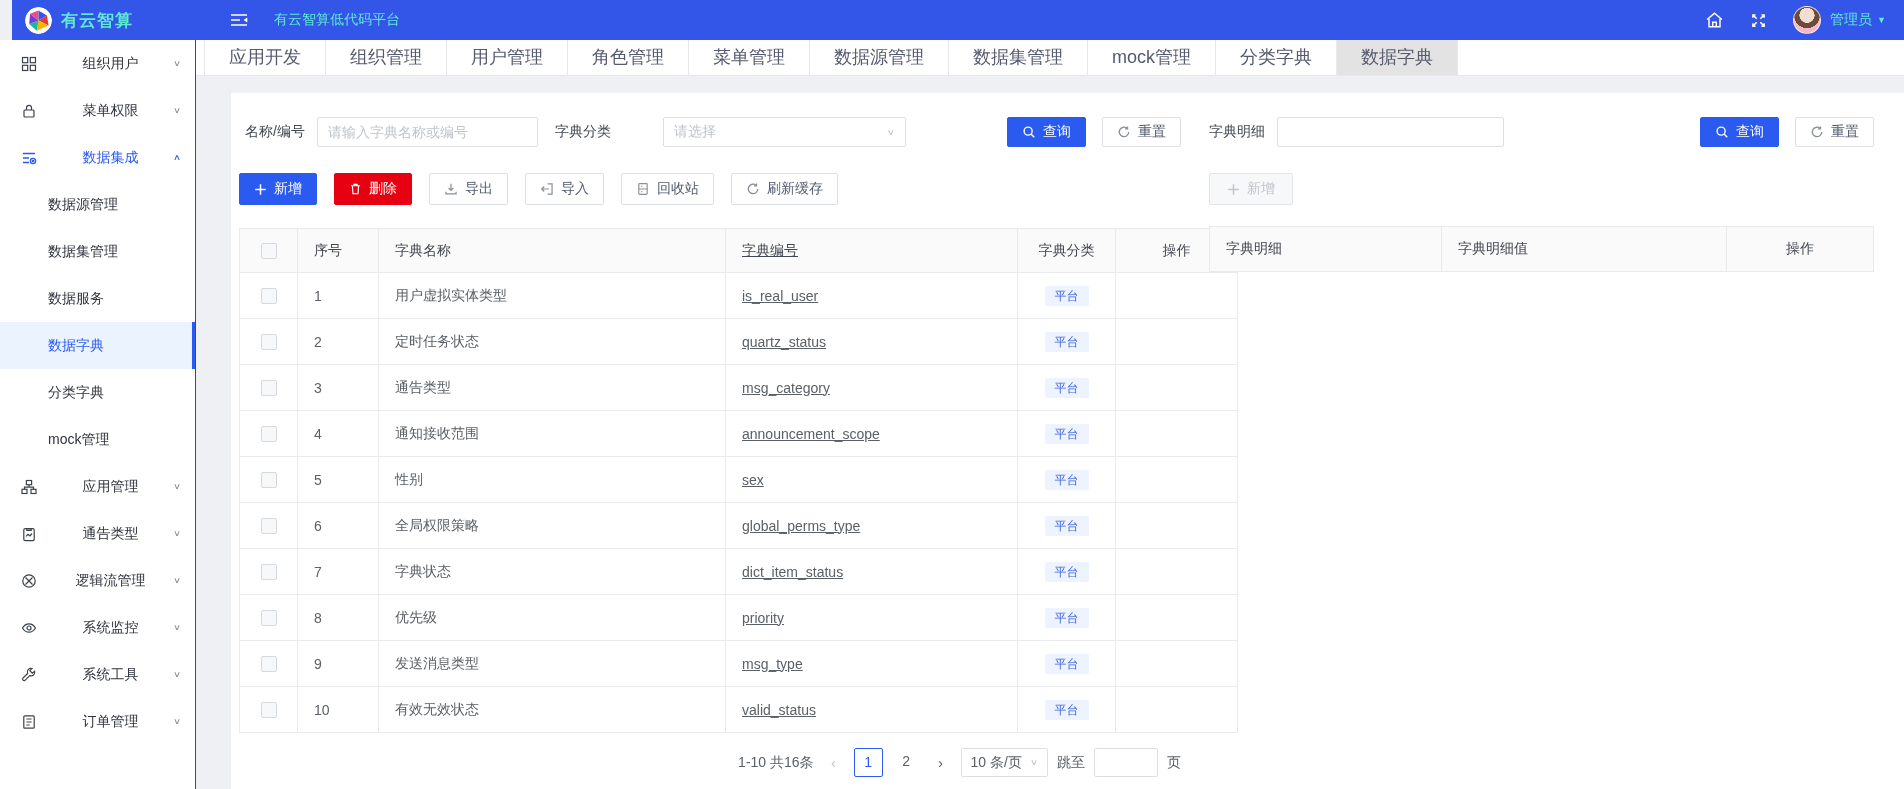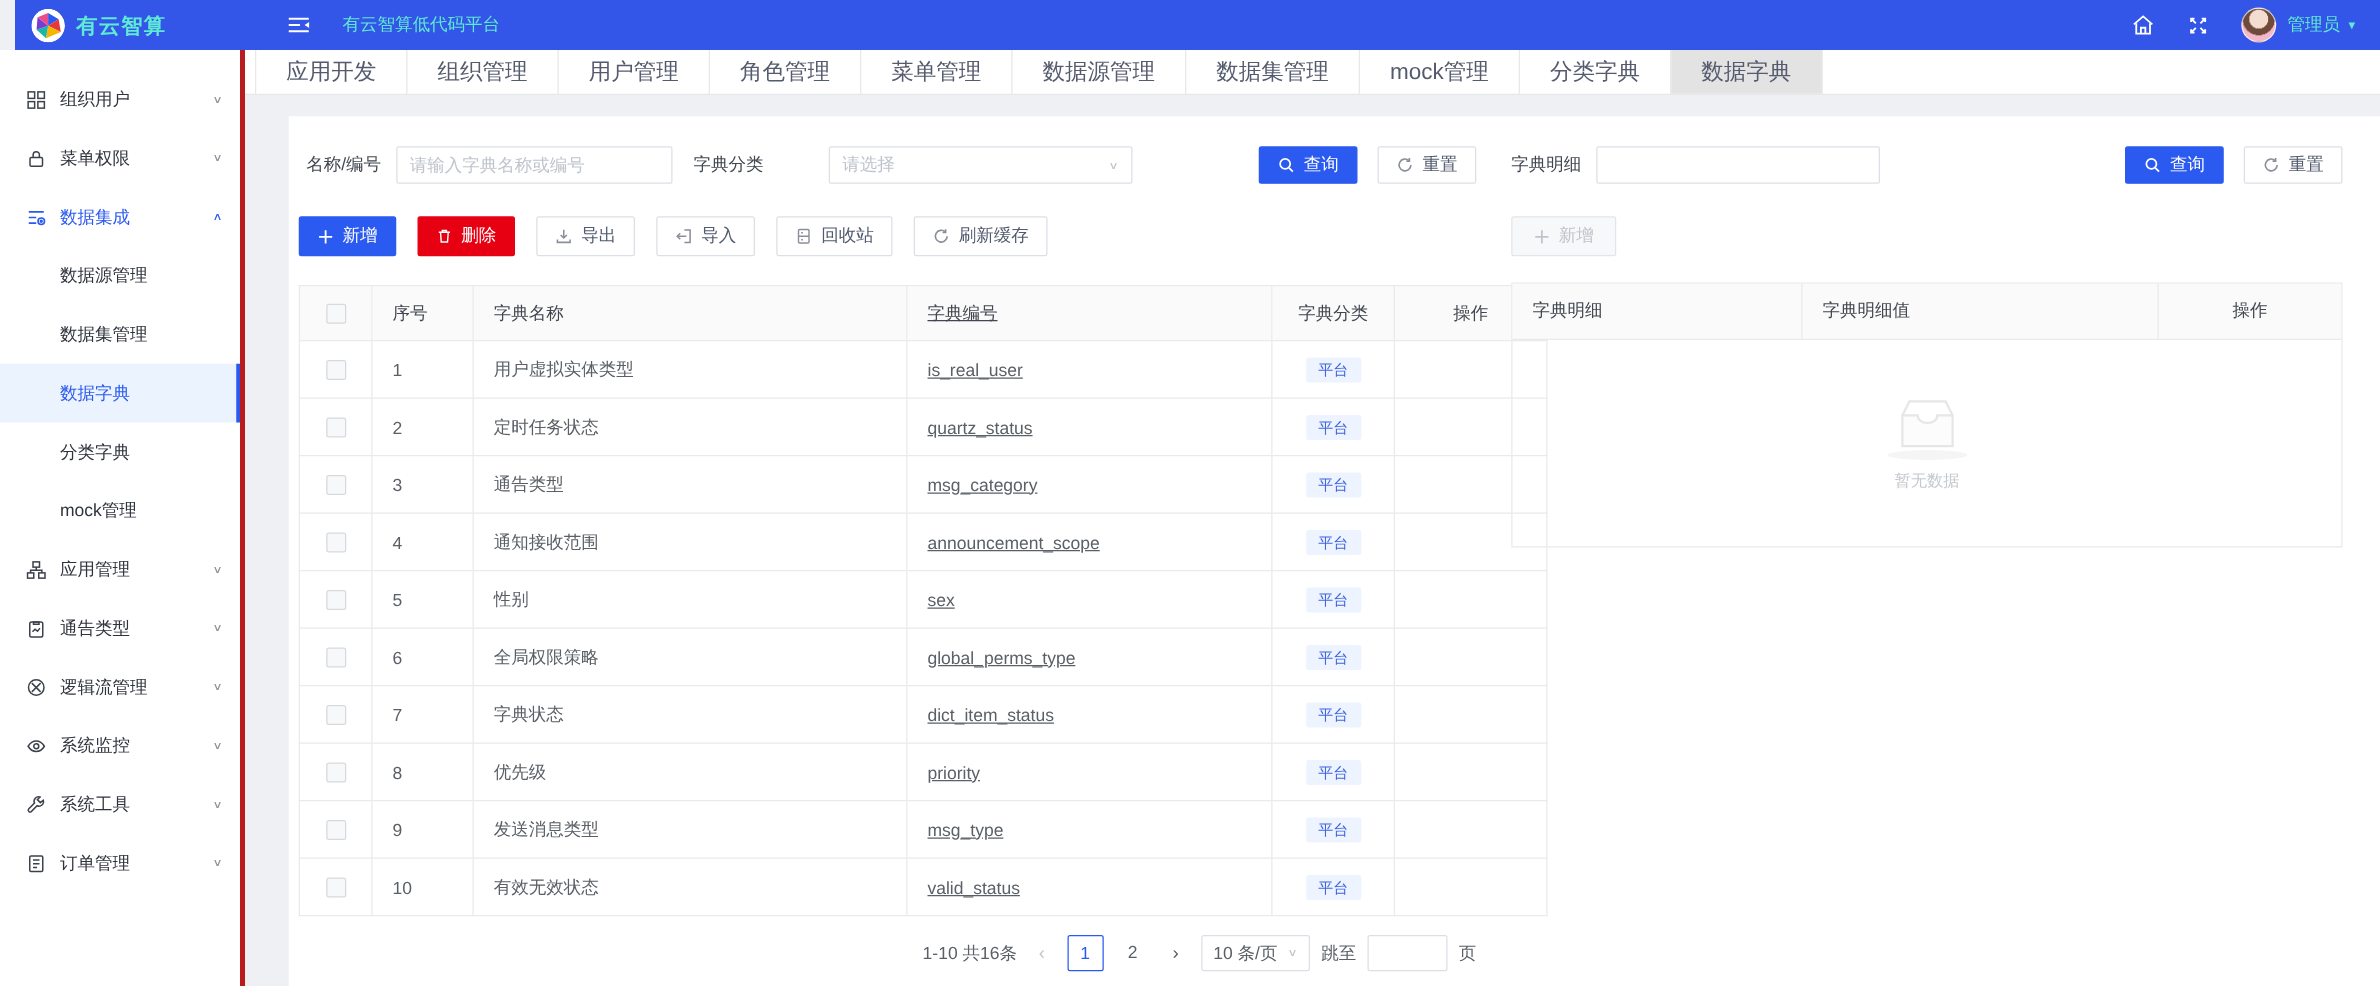--- a/index.html
+++ b/index.html
@@ -18,21 +18,21 @@
   .hicon { margin-right:26px; cursor:pointer; }
   .avatar { width:28px; height:28px; border-radius:50%; flex:none; margin-right:9px; cursor:pointer;
     background:radial-gradient(circle at 50% 32%, #f3ddd0 0 34%, #6d4a3a 35% 58%, #f5b8c8 59%); border:1px solid rgba(255,255,255,.7); }
   .username { display:flex; align-items:center; gap:5px; margin-right:18px; cursor:pointer; }
   .caret { font-size:9px; line-height:1; }
 
   
   .layout { display:flex; height:749px; }
 
   
-  .sidebar { width:196px; background:#fff; border-right:4px solid #b91c1c; padding-top:16px; flex:none; overflow:hidden; }
+  .sidebar { width:196px; background:#fff; border-right:1px solid #b91c1c; padding-top:0; flex:none; overflow:hidden;text-align:center; }
   .s-item { height:47px; display:flex; align-items:center; padding:0 14px 0 21px; cursor:pointer; color:#2f333d; }
   .s-item .s-ico { width:16px; height:16px; margin-right:11px; flex:none; color:#3c414b; }
   .s-item .s-label { flex:1; font-size:14px; }
   .s-item .chev { font-size:11px; color:#8a8f99; transform:scaleY(.75); }
   .s-item.expanded { color:#2b5af0; }
   .s-item.expanded .s-ico { color:#2b5af0; }
   .s-item.expanded .chev { color:#2b5af0; }
   .s-sub { height:47px; display:flex; align-items:center; padding-left:48px; cursor:pointer; color:#2f333d; font-size:14px; }
   .s-sub.active { background:#eaf3fe; color:#2b5af0; border-right:3px solid #2b5af0; }
 
@@ -191,20 +191,23 @@
       </span>
       <span class="s-label">数据集成</span>
       <span class="chev">∧</span>
     </div>
     <div class="s-sub">
         <span>数据源管理</span>
       </div>
     <div class="s-sub">
         <span>数据集管理</span>
       </div>
+    <div class="s-sub">
+        <span>数据服务</span>
+      </div>
     <div class="s-sub active">
         <span>数据字典</span>
       </div>
     <div class="s-sub">
         <span>分类字典</span>
       </div>
     <div class="s-sub">
         <span>mock管理</span>
       </div>
     <div class="s-item">
@@ -527,29 +530,19 @@
               <span>新增</span>
             </button>
           </div>
 
           <div class="panel">
             <div class="panel-head">
               <span class="ph-cell ph-1">字典明细</span>
               <span class="ph-cell ph-2">字典明细值</span>
               <span class="ph-cell ph-3">操作</span>
             </div>
-            <div class="panel-body">
-              <span class="empty-ico">
-                <svg width="58" height="46" viewBox="0 0 52 40" fill="none" stroke="#e6e6e6" stroke-width="1.6">
-                  <path d="M8 14 13 4h26l5 10"></path>
-                  <path d="M8 14h11c0 3.2 3.1 5.4 7 5.4s7-2.2 7-5.4h11v22H8z" fill="#fcfcfc"></path>
-                </svg>
-              </span>
-              <span class="empty-shadow"></span>
-              <span class="empty-text">暂无数据</span>
-            </div>
           </div>
         </section>
 
       </div>
     </div>
   </main>
 </div>
 
 </body></html>

